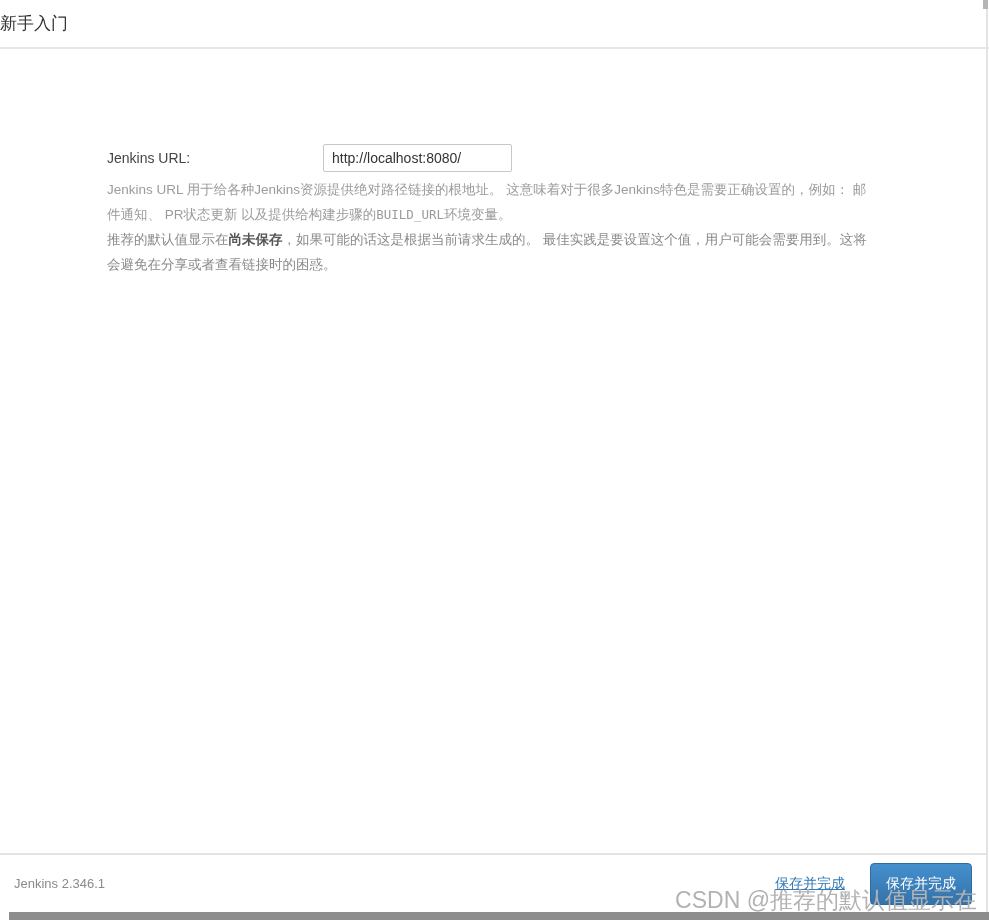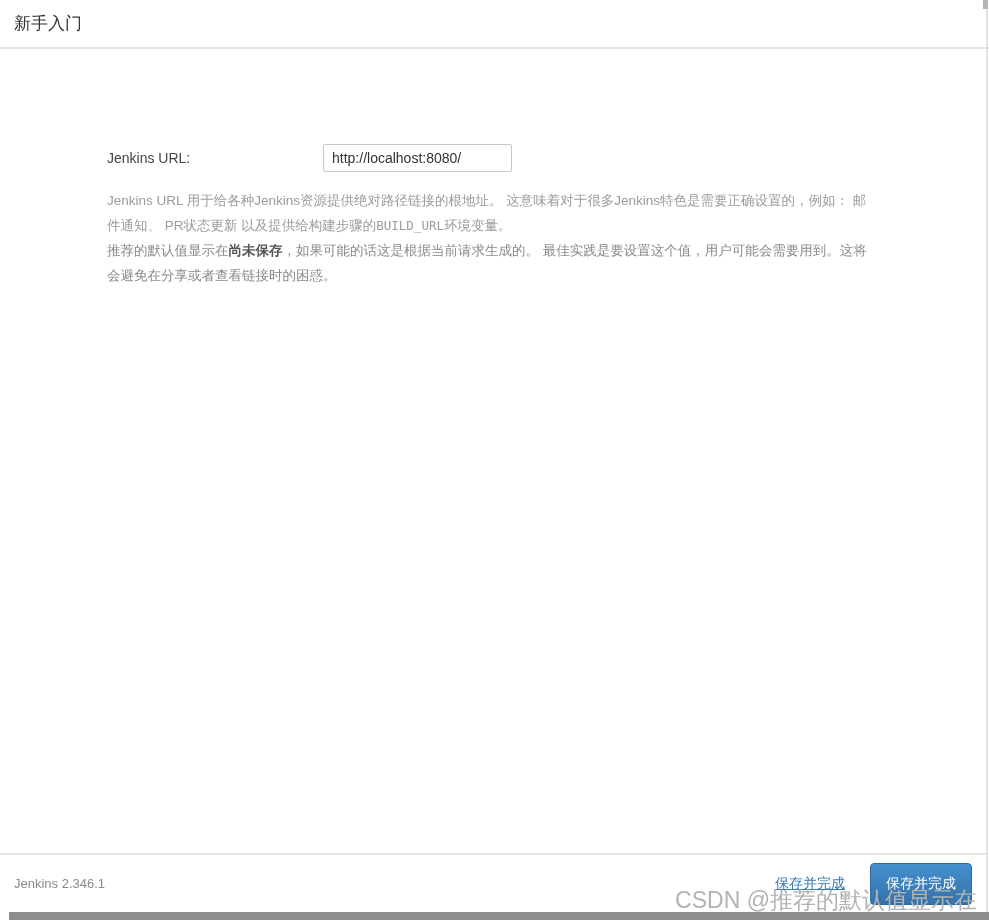--- a/index.html
+++ b/index.html
@@ -11,21 +11,20 @@
   }
   .modal {
     position: relative;
     width: 989px; height: 920px;
     background: #ffffff;
   }
   
   .wizard-header {
     height: 49px;
     display: flex; align-items: center;
-    padding-left: 14px;
     border-bottom: 2px solid #e7e7e7;
     background: #ffffff;
   }
   .wizard-header .title {
     font-size: 17px; color: #333333;
   }
   
   .wizard-body {
     padding: 62px 0 0 107px;
   }
@@ -49,21 +48,21 @@
     width: 189px; height: 28px;
     border: 1px solid #c8c8c8;
     border-radius: 2px;
     padding: 6px 8px;
     font-size: 14px;
     color: #333333;
     font-family: "Liberation Sans", "DejaVu Sans", sans-serif;
     outline: none;
   }
   .description {
-    margin-top: 16px;
+    margin-top: 5px;
     width: 764px;
   }
   .description p {
     font-size: 13.5px;
     line-height: 25px;
     margin: 0;
   }
   .desc-1 { color: #9b9b9b; }
   .desc-2 { color: #8a8a8a; }
   .desc-code {

